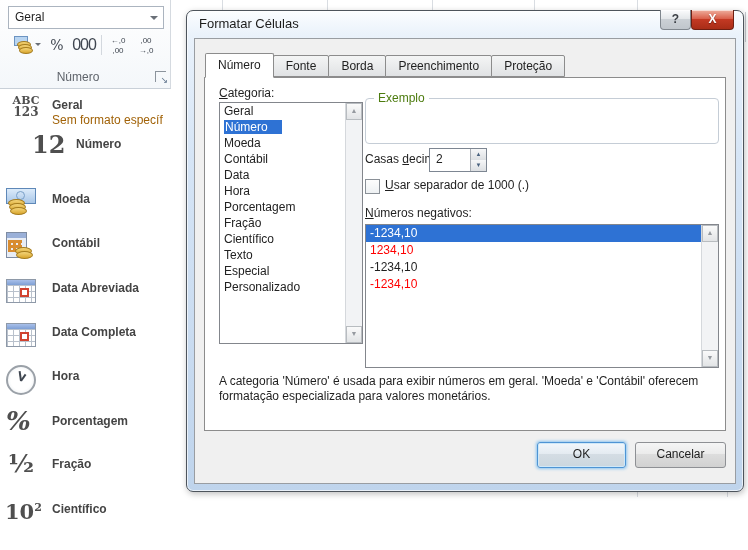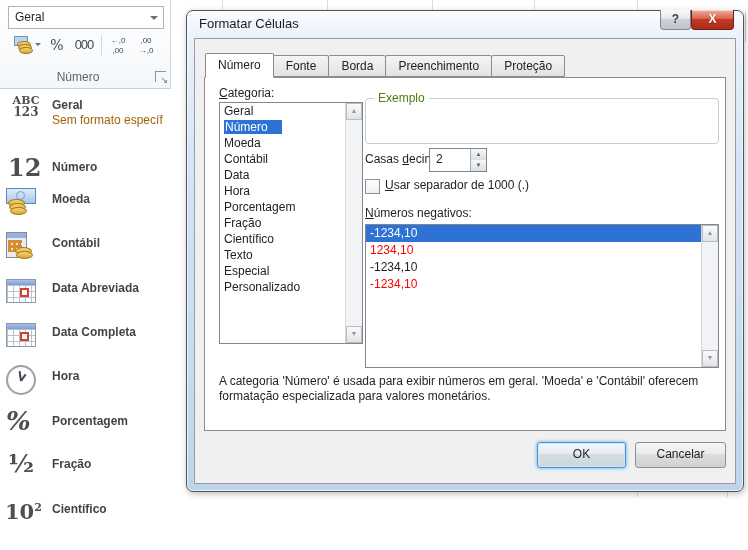--- a/index.html
+++ b/index.html
@@ -11,21 +11,21 @@
           background:linear-gradient(#ffffff,#f4f7fa);
           border-bottom:1px solid #c9d0d8;border-right:1px solid #d5dae0;}
   #fmt-combo{position:absolute;left:8px;top:6px;width:148px;height:21px;background:#fff;
              border:1px solid #abb4bf;line-height:21px;padding-left:6px;color:#1f1f1f;}
   #fmt-combo .arrow{position:absolute;right:5px;top:9px;width:0;height:0;
              border-left:4px solid transparent;border-right:4px solid transparent;border-top:4px solid #6a7078;}
   .rbtn{position:absolute;top:33px;height:24px;text-align:center;color:#3f4650;cursor:default;
         font-weight:bold;}
   #btn-moeda{left:6px;width:36px;}
   #btn-pct{left:46px;width:22px;line-height:24px;font-size:14px;font-weight:normal;font-family:"DejaVu Serif",serif;}
-  #btn-000{left:70px;width:28px;line-height:24px;letter-spacing:-1px;font-weight:normal;font-size:13px;}
+  #btn-000{left:70px;width:28px;line-height:24px;letter-spacing:-1px;font-weight:normal;font-size:16px;}
   .vsep{position:absolute;left:101px;top:35px;width:1px;height:20px;background:#d3d8de;}
   #btn-inc{left:105px;width:26px;font-size:8px;font-weight:normal;line-height:10px;padding-top:3px;height:21px;}
   #btn-dec{left:133px;width:26px;font-size:8px;font-weight:normal;line-height:10px;padding-top:3px;height:21px;}
   .rbtn .ln{display:block;}
   #grp-label{position:absolute;left:0;right:14px;bottom:4px;text-align:center;color:#5f646b;}
   #launcher{position:absolute;right:4px;bottom:6px;width:10px;height:10px;
             border-top:1px solid #8b939c;border-left:1px solid #8b939c;}
   #launcher span{position:absolute;right:-2px;bottom:-3px;font-size:9px;color:#5f748c;line-height:9px;}
   
   .coinic{position:relative;display:inline-block;width:20px;height:18px;vertical-align:middle;margin-top:3px;}
@@ -198,21 +198,21 @@
 
     <div class="mi" style="top:6px;">
       <span class="ic ic-abc">
         <span class="l1">ABC</span>
         <span class="l2">123</span>
       </span>
       <span class="mi-lab">Geral</span>
       <span class="mi-sub">Sem formato específ</span>
     </div>
 
-    <div class="mi" style="top:68px;">
+    <div class="mi" style="top:45px;margin-left:24px;">
       <span class="ic ic-12">12</span>
       <span class="mi-lab">Número</span>
     </div>
 
     <div class="mi" style="top:100px;">
       <span class="ic ic-moeda">
         <span class="note"></span>
           <span class="seal"></span>
         <span class="c1"></span>
           <span class="c2"></span>

